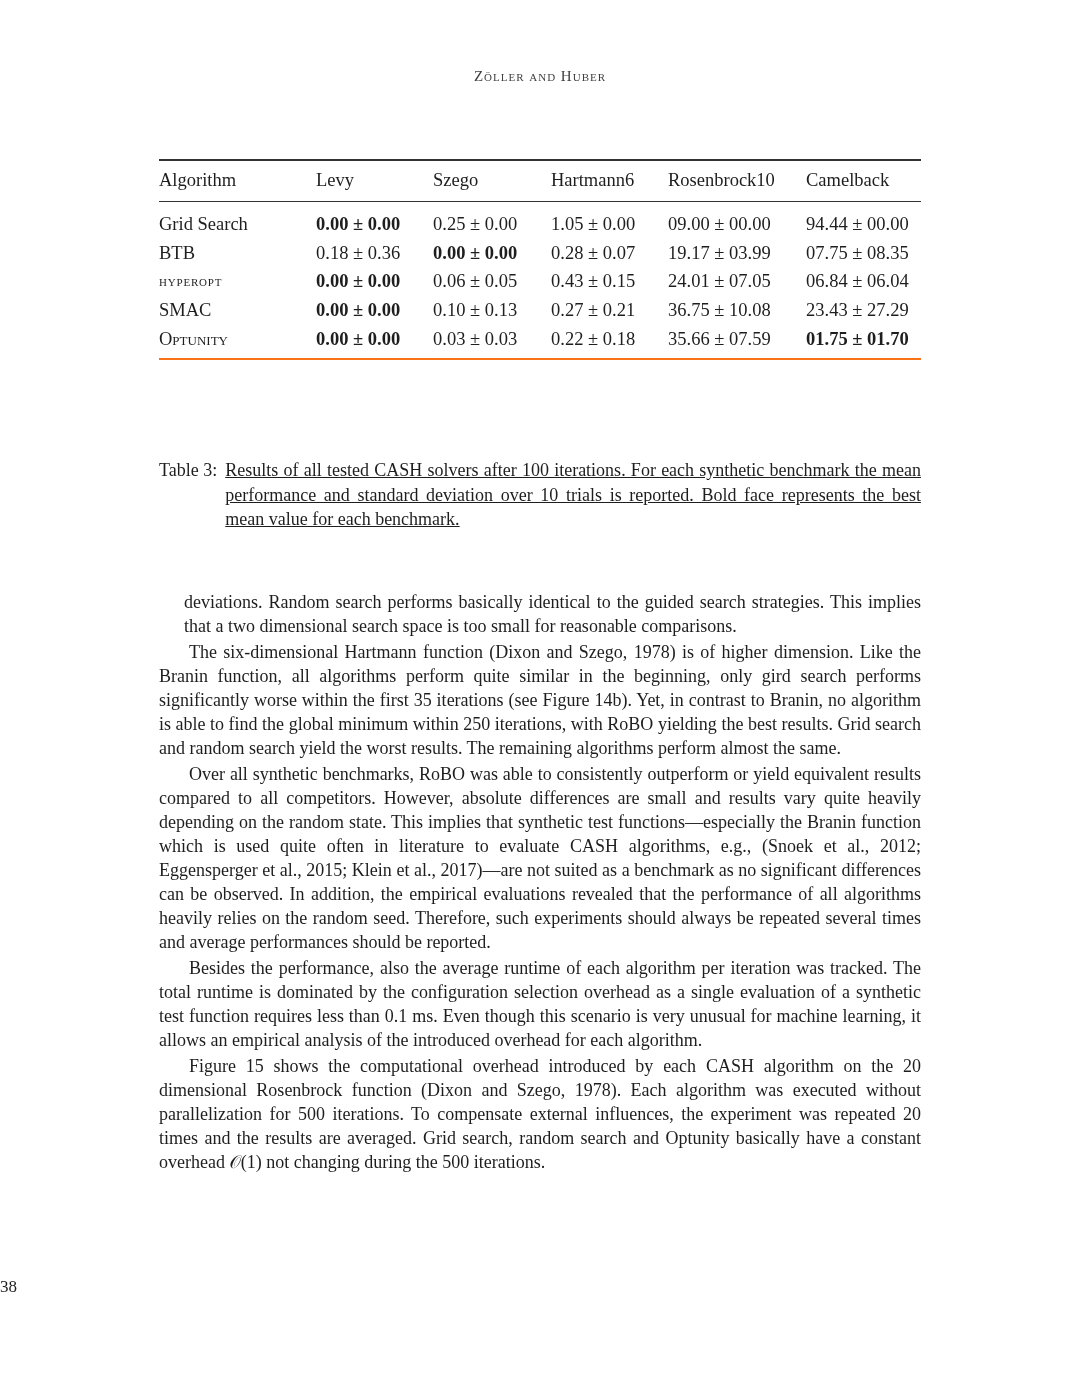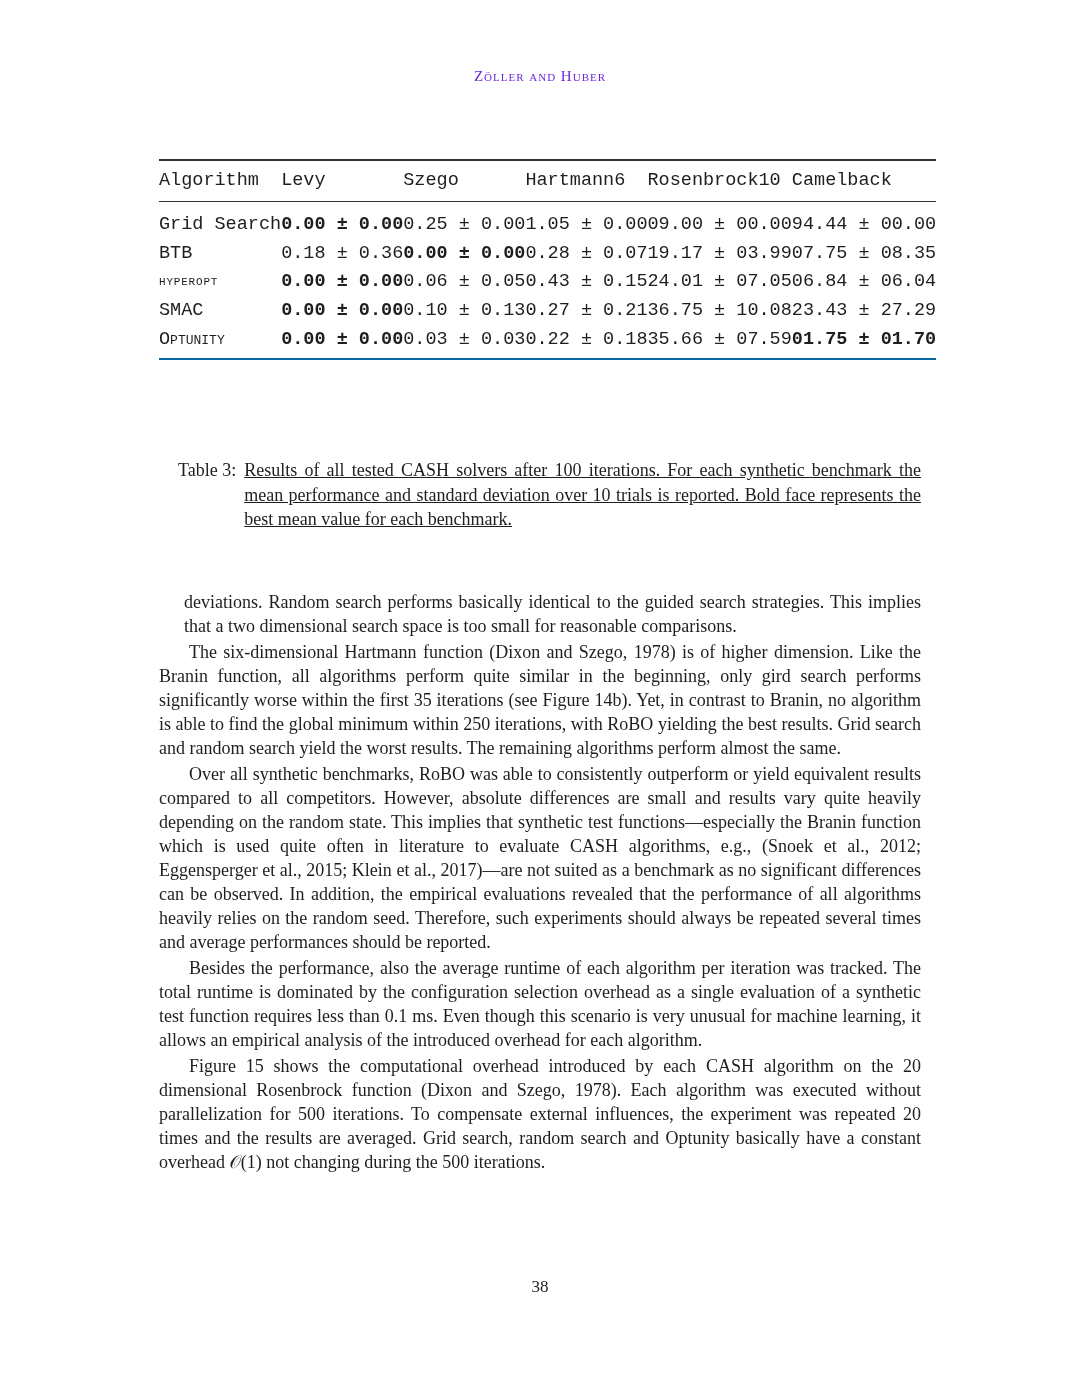--- a/index.html
+++ b/index.html
@@ -4,57 +4,57 @@
 <style>
   html, body { margin: 0; padding: 0; background: #ffffff; }
   body {
     width: 1080px; height: 1397px; position: relative; overflow: hidden;
     font-family: "DejaVu Serif", "Liberation Serif", serif;
     color: #1e1e1e;
   }
   .running-head {
     position: absolute; top: 68px; left: 0; width: 1080px; text-align: center;
     font-family: "Liberation Serif", serif; font-size: 15px; letter-spacing: 1px;
-    font-variant: small-caps; color: #6d28d9;
+    font-variant: small-caps; color: #404040;
   }
   .table-wrap { position: absolute; left: 159px; top: 159px; width: 762px; }
   table.results {
     width: 100%; border-collapse: collapse;
-    font-family: Liberation Mono, monospace; font-size: 18.5px;
+    font-family: Liberation Serif, serif; font-size: 18.5px;
   }
   table.results thead tr { border-top: 2px solid #333; border-bottom: 1.3px solid #333; }
-  table.results tbody tr:last-child { border-bottom: 2px solid #0369a1; }
+  table.results tbody tr:last-child { border-bottom: 2px solid #f97316; }
   table.results th { font-weight: normal; text-align: left; padding: 9px 0 10px 0; }
   table.results td { padding: 3px 0 3px 0; height: 22.8px; white-space: nowrap; }
   table.results tbody tr:first-child td { padding-top: 11px; }
   table.results tbody tr:last-child td { padding-bottom: 7px; }
   .col-alg { width: 157px; }
   .col-levy { width: 117px; }
   .col-branin { width: 118px; }
   .col-hart { width: 117px; }
   .col-ros { width: 138px; }
   .b { font-weight: bold; }
   .sc { font-variant: small-caps; }
   .lc-sc { font-variant: small-caps; text-transform: lowercase; font-size: 15px; letter-spacing: 0.8px; }
   .caption {
     position: absolute; left: 159px; top: 458px; width: 762px;
     font-family: "Liberation Serif", serif; font-size: 18px; line-height: 24.5px;
     display: flex;
   }
-  .caption .label { flex: 0 0 auto; margin-right: 8px; margin-left: 19px; }
+  .caption .label { flex: 0 0 auto; margin-right: 8px; }
   .caption .text { text-align: justify; text-decoration: underline; }
   .body-text {
     position: absolute; left: 159px; top: 590px; width: 762px;
     font-family: "Liberation Serif", serif; font-size: 18px; line-height: 24px;
     text-align: justify;
   }
   .body-text p { margin: 0 0 2px 0; text-indent: 30px; }
   .body-text p.noindent { text-indent: 0; margin-left: 25px; }
   .page-number {
-    position: absolute; top: 1277px; left: 0; width: 1080px; text-align: center;
+    position: absolute; top: 1277px; left: 0; width: 1080px; text-align: left;
     font-family: "Liberation Serif", serif; font-size: 17px;
   }
 </style>
 </head>
 <body>
 
 <div class="running-head">Zöller and Huber</div>
 
 <div class="table-wrap">
   <table class="results">

